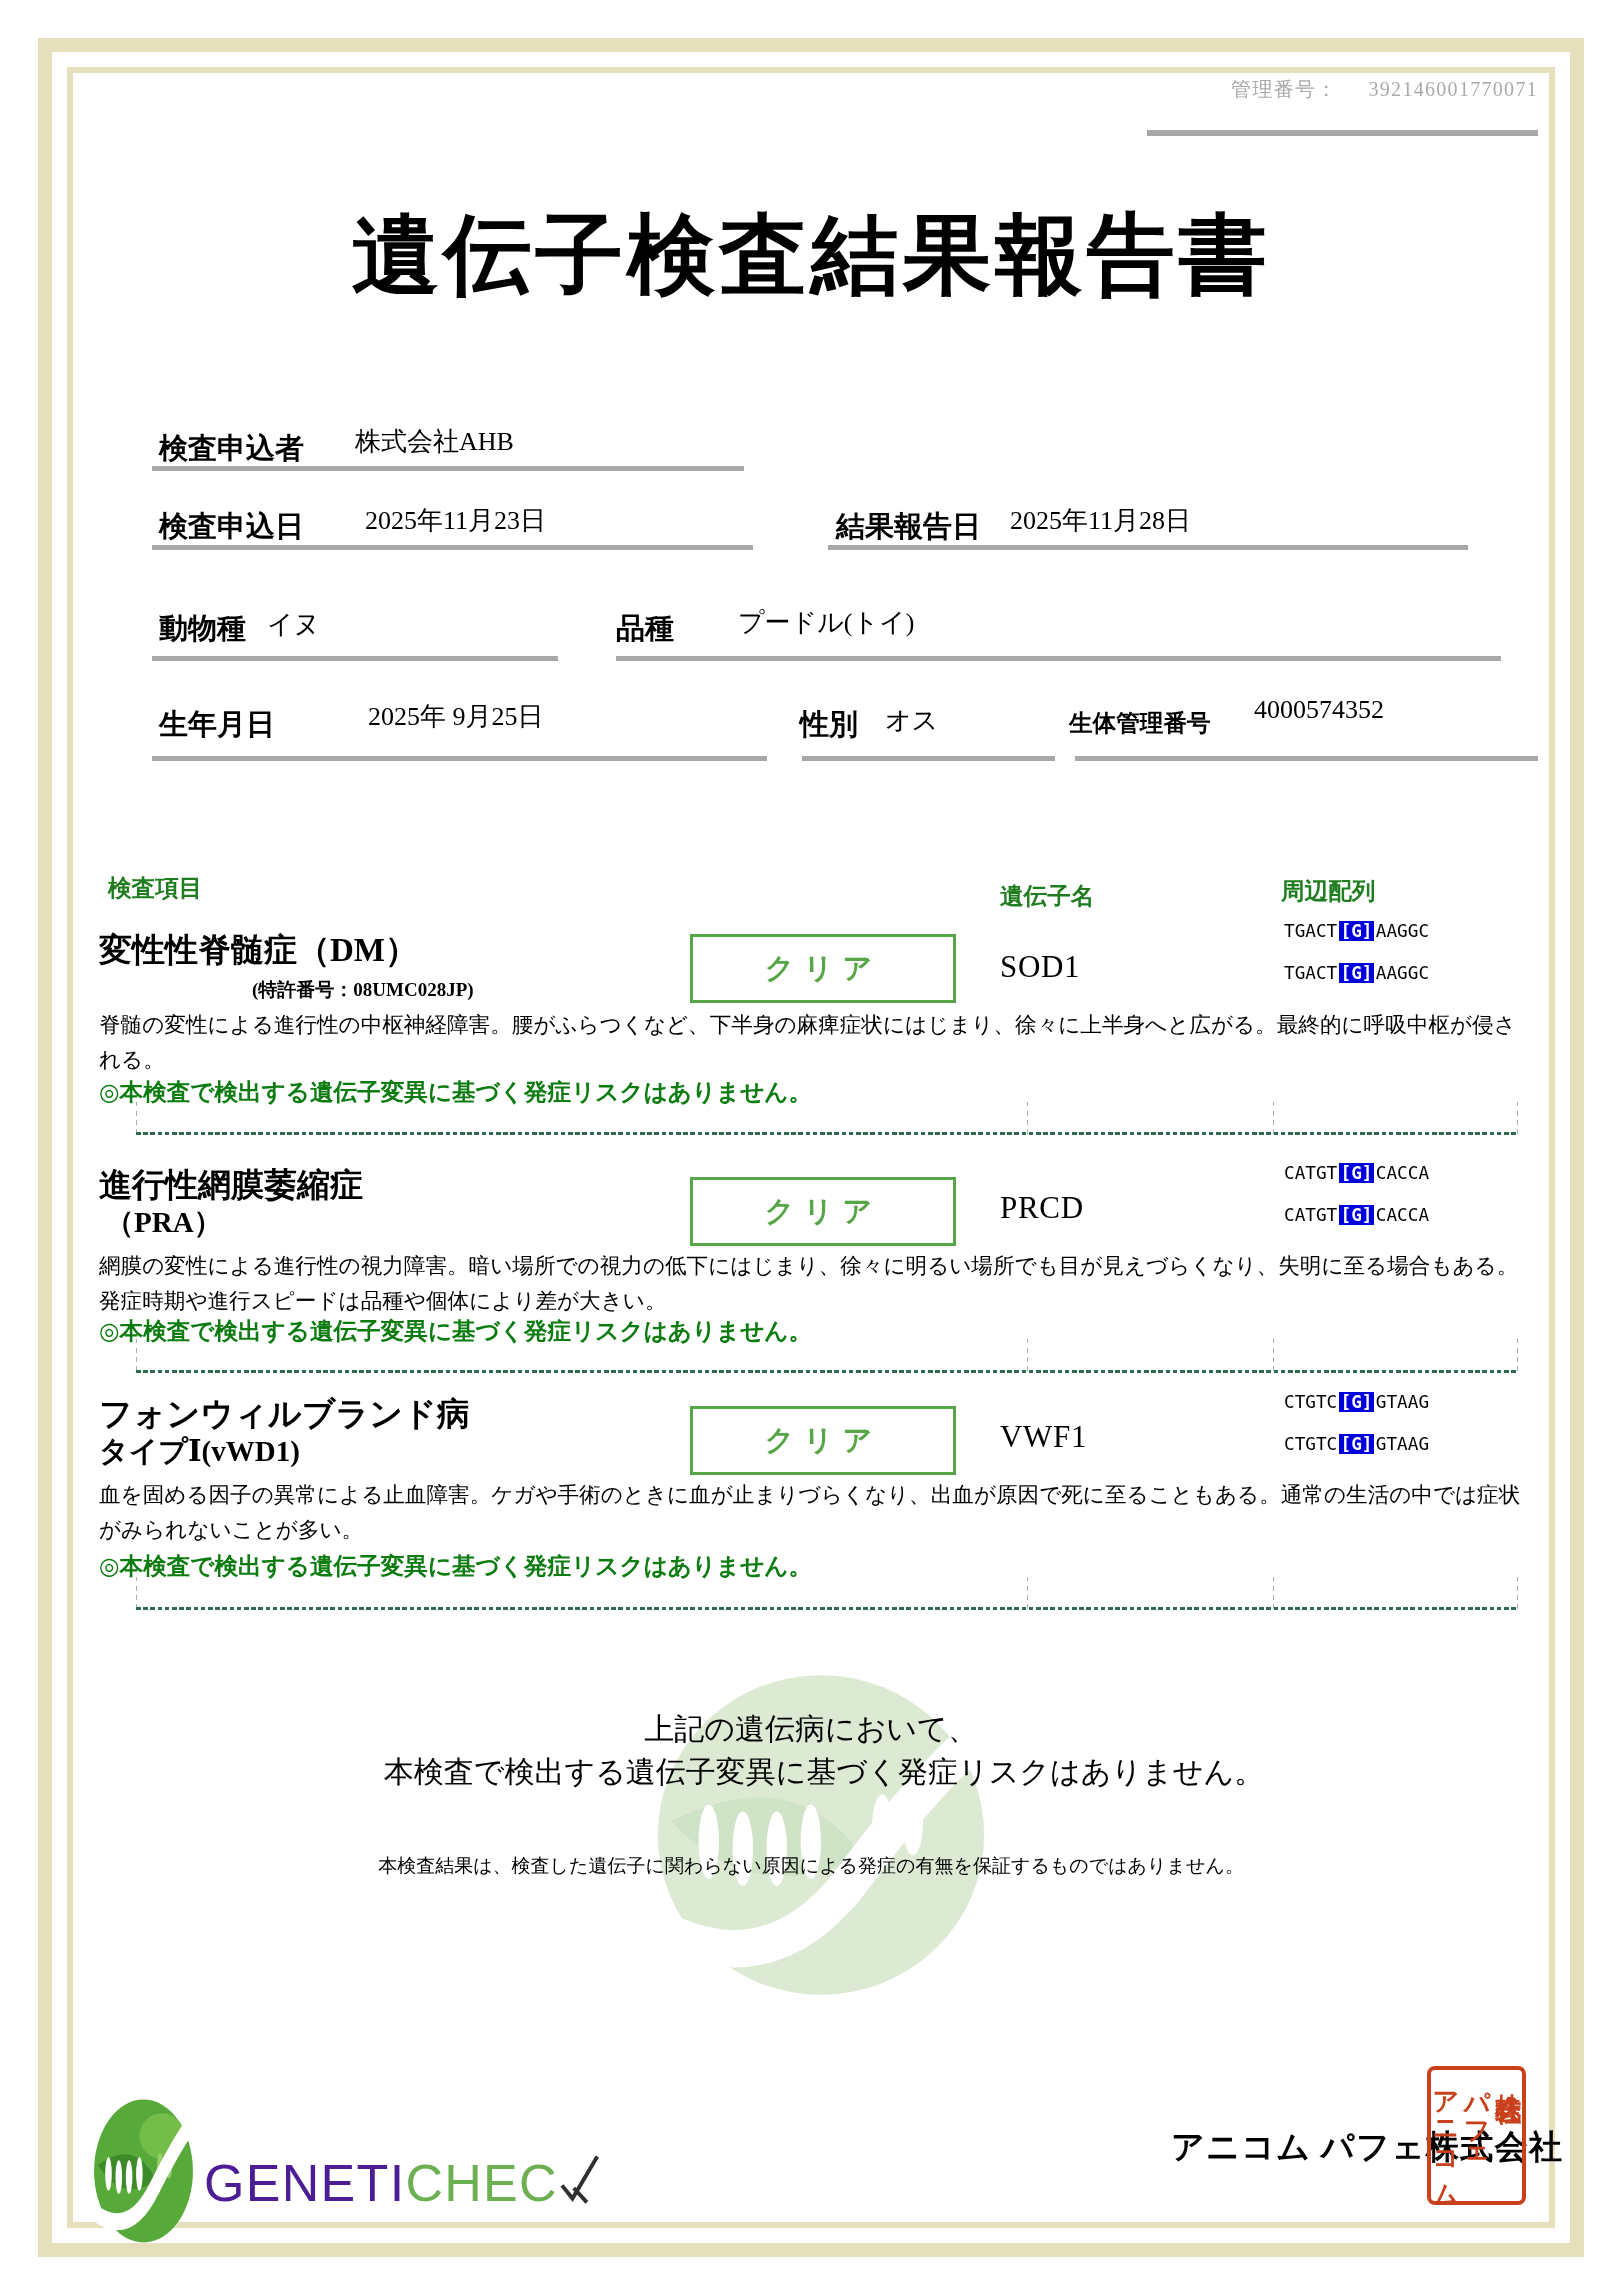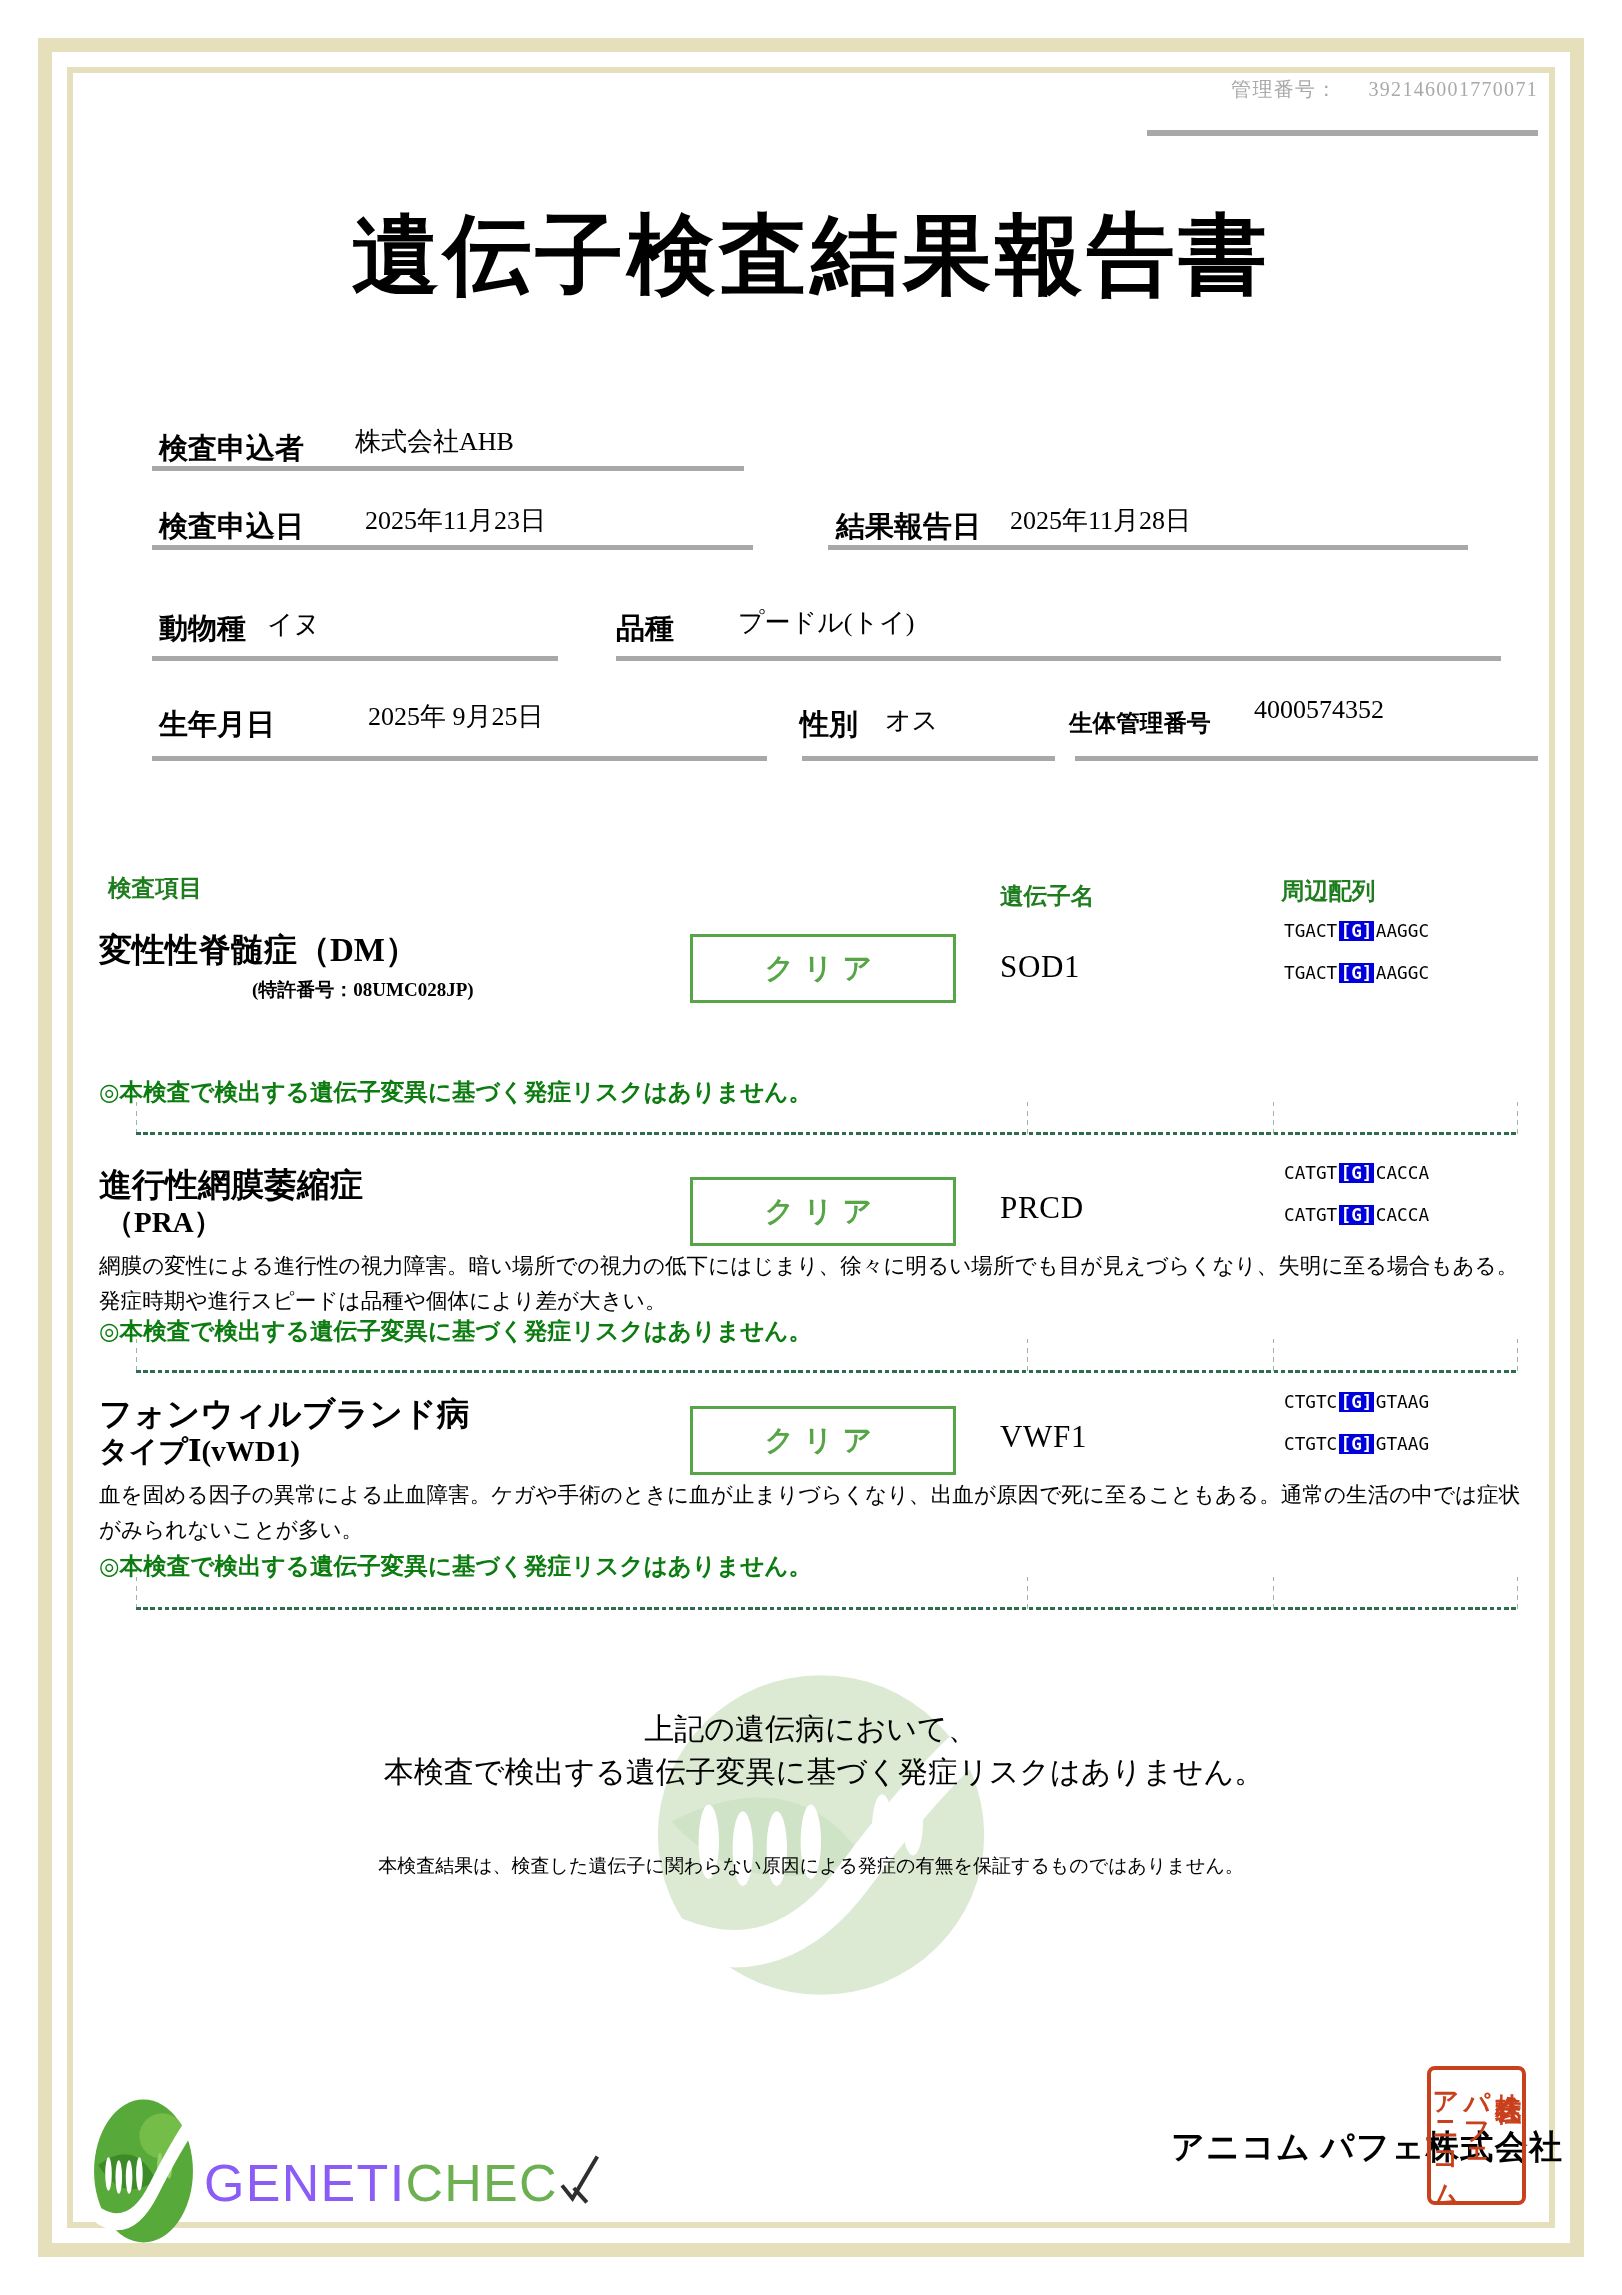--- a/index.html
+++ b/index.html
@@ -27,21 +27,21 @@
   .seq .allele{background:#0000dd;color:#fff;padding:0 1.3px;margin:0 2px;font-weight:bold;}
   .desc{font-size:21.6px;line-height:1.62;width:1433px;}
   .risk{color:#0c7c10;font-weight:bold;font-size:23.6px;}
   .vtick{position:absolute;width:1.3px;height:33px;
          background:repeating-linear-gradient(0deg,#9fb3a8 0 4.6px,transparent 4.6px 9.2px);}
   .hdash{position:absolute;height:2.6px;
          background:repeating-linear-gradient(90deg,#2f6b4e 0 4.6px,transparent 4.6px 7.2px);}
   .summary-line{left:0;width:100%;text-align:center;font-family:"Liberation Sans","DejaVu Sans",sans-serif;font-size:30px;}
   .note-line{left:0;width:100%;text-align:center;font-family:"Liberation Sans","DejaVu Sans",sans-serif;font-size:19px;}
   .logo-text{font-family:"Liberation Sans","DejaVu Sans",sans-serif;font-size:52px;letter-spacing:1.3px;white-space:nowrap;}
-  .logo-dark{color:#8b5cf6;}
+  .logo-dark{color:#4c1d95;}
   .logo-green{color:#6cb052;}
   .company{font-weight:bold;font-size:33px;letter-spacing:1.3px;}
   .seal{position:absolute;width:99px;height:139px;border:4.6px solid #c8401c;border-radius:7.9px;
         color:#c8401c;display:flex;flex-direction:row;justify-content:center;align-items:stretch;
         padding:2.6px 1.3px;box-sizing:border-box;}
   .seal span{writing-mode:vertical-rl;text-orientation:upright;font-weight:bold;
              font-size:26px;line-height:1.15;margin:0 0.7px;letter-spacing:1.3px;}
 </style>
 </head>
 <body>
@@ -107,20 +107,21 @@
   <div class="abs test-name" style="left:99px;top:928px;">変性性脊髄症（DM）</div>
   <div class="abs patent" style="left:252px;top:977px;">(特許番号：08UMC028JP)</div>
   <div class="clear-btn" style="left:690px;top:934px;">クリア</div>
   <div class="abs gene" style="left:1000px;top:949px;">SOD1</div>
   <div class="abs seq" style="left:1284px;top:921px;">
     <span>TGACT</span><span class="allele">[G]</span><span>AAGGC</span>
   </div>
   <div class="abs seq" style="left:1284px;top:963px;">
     <span>TGACT</span><span class="allele">[G]</span><span>AAGGC</span>
   </div>
+  <div class="abs desc" style="left:99px;top:1008px;">脊髄の変性による進行性の中枢神経障害。腰がふらつくなど、下半身の麻痺症状にはじまり、徐々に上半身へと広がる。最終的に呼吸中枢が侵される。</div>
   <div class="abs risk" style="left:99px;top:1076px;">◎本検査で検出する遺伝子変異に基づく発症リスクはありません。</div>
   <div class="vtick" style="left:136px;top:1101px;"></div>
   <div class="vtick" style="left:1027px;top:1101px;"></div>
   <div class="vtick" style="left:1273px;top:1101px;"></div>
   <div class="vtick" style="left:1517px;top:1101px;"></div>
   <div class="hdash" style="left:136px;top:1132px;width:1382px;"></div>
 
   <div class="abs test-name" style="left:99px;top:1163px;">進行性網膜萎縮症</div>
   <div class="abs test-name2" style="left:105px;top:1203px;">（PRA）</div>
   <div class="clear-btn" style="left:690px;top:1177px;">クリア</div>

